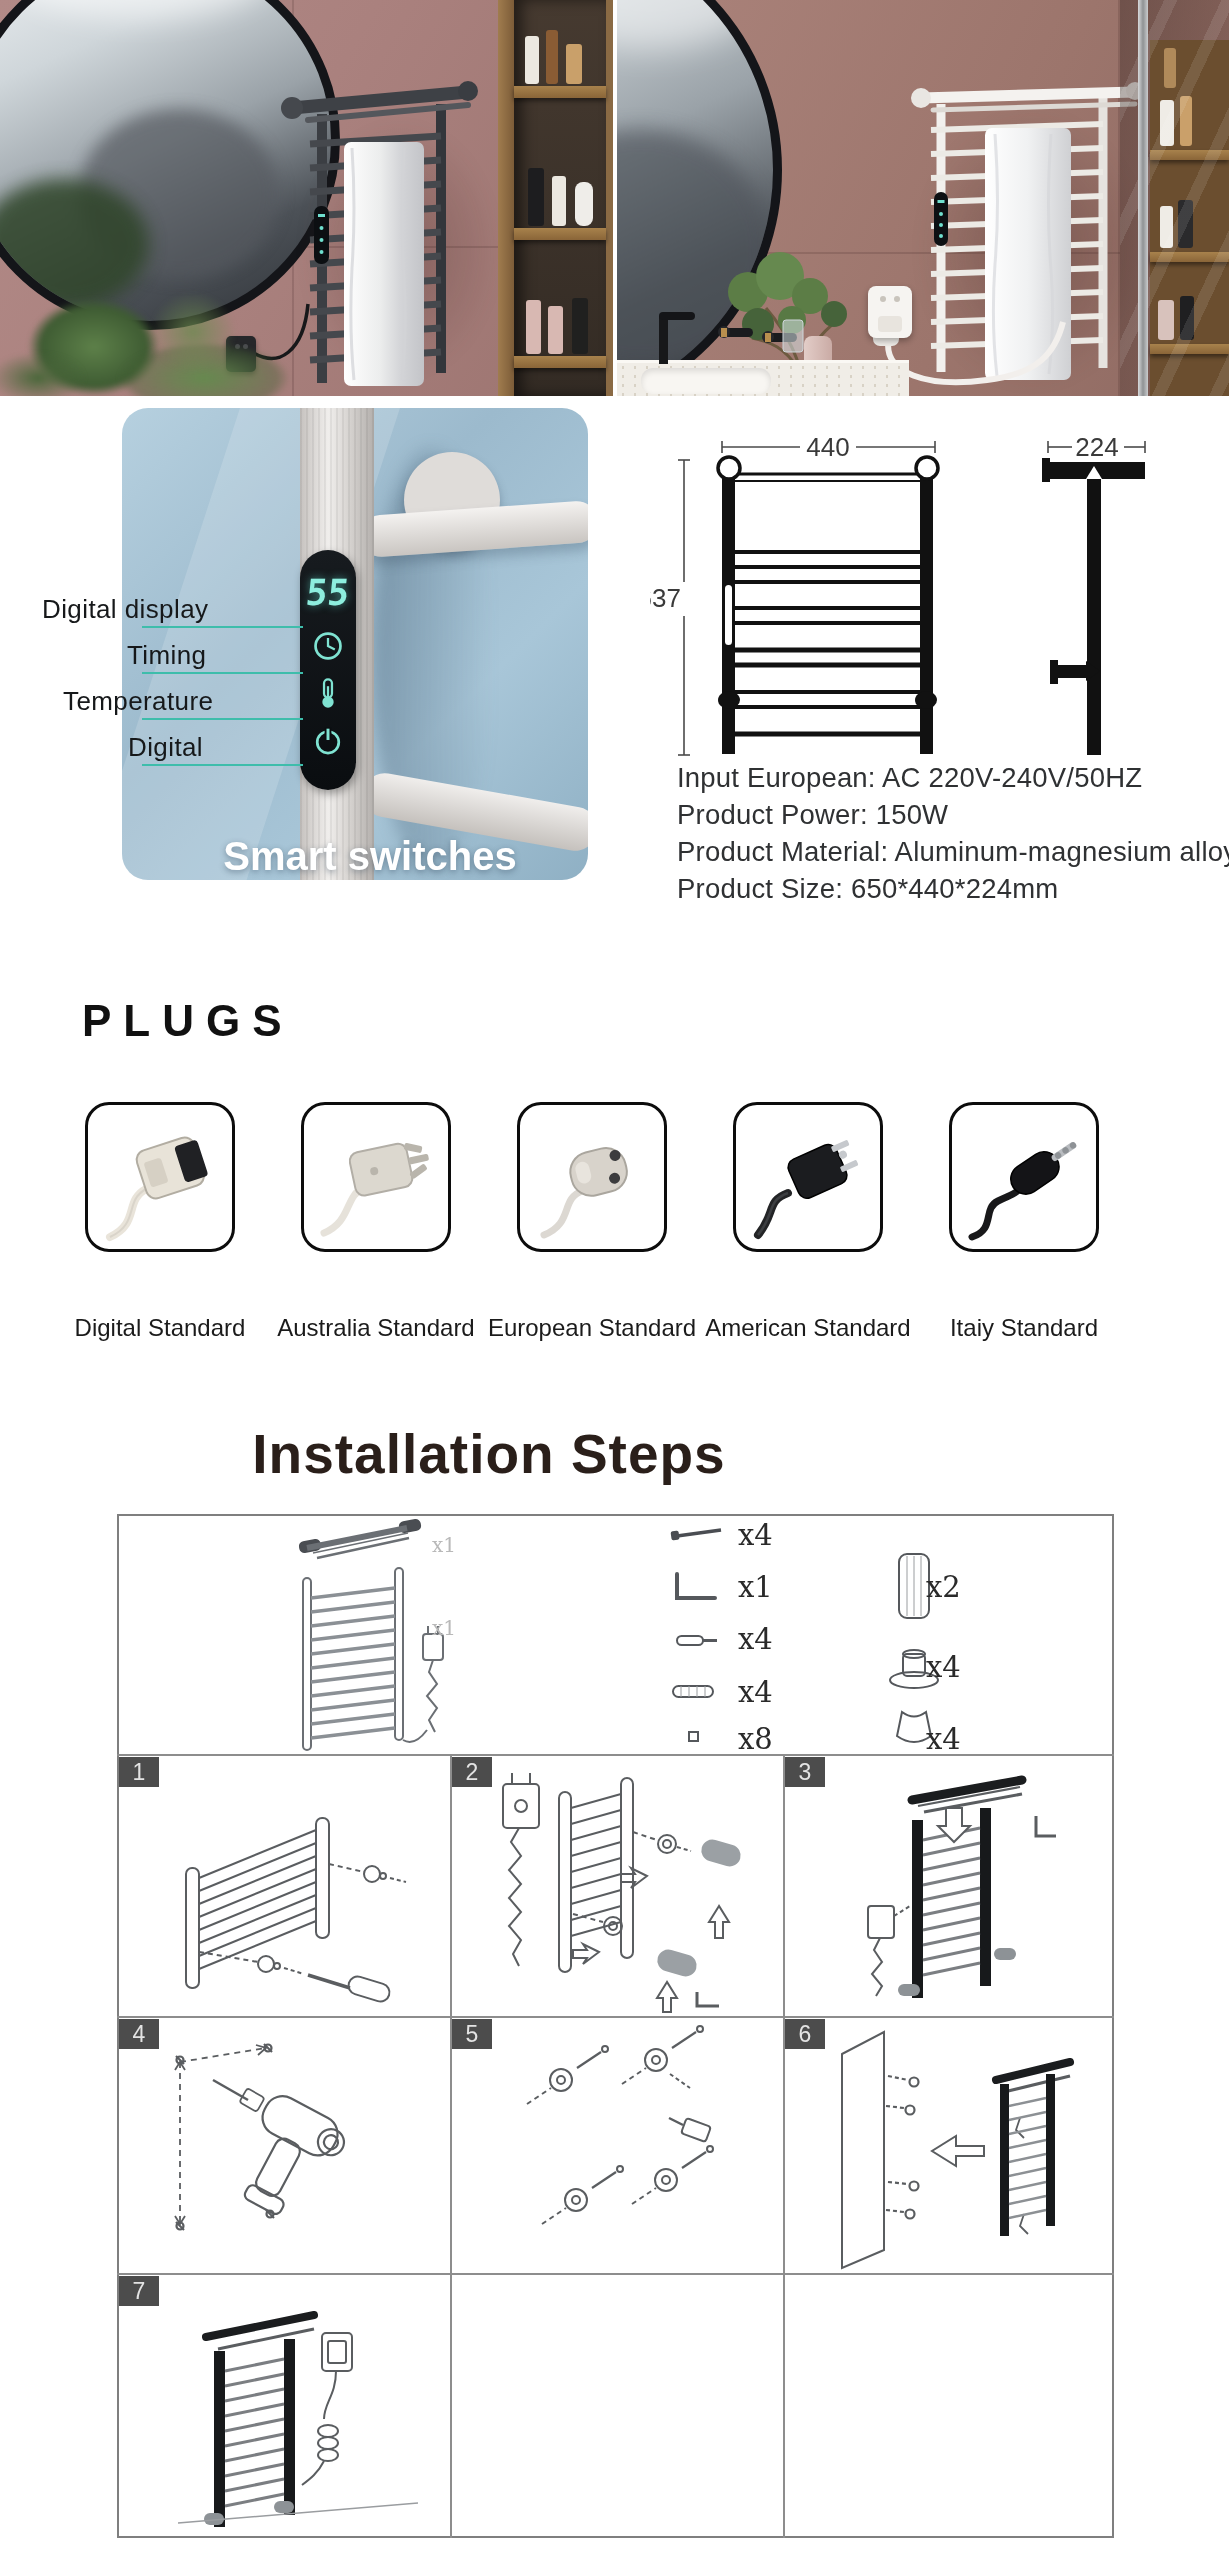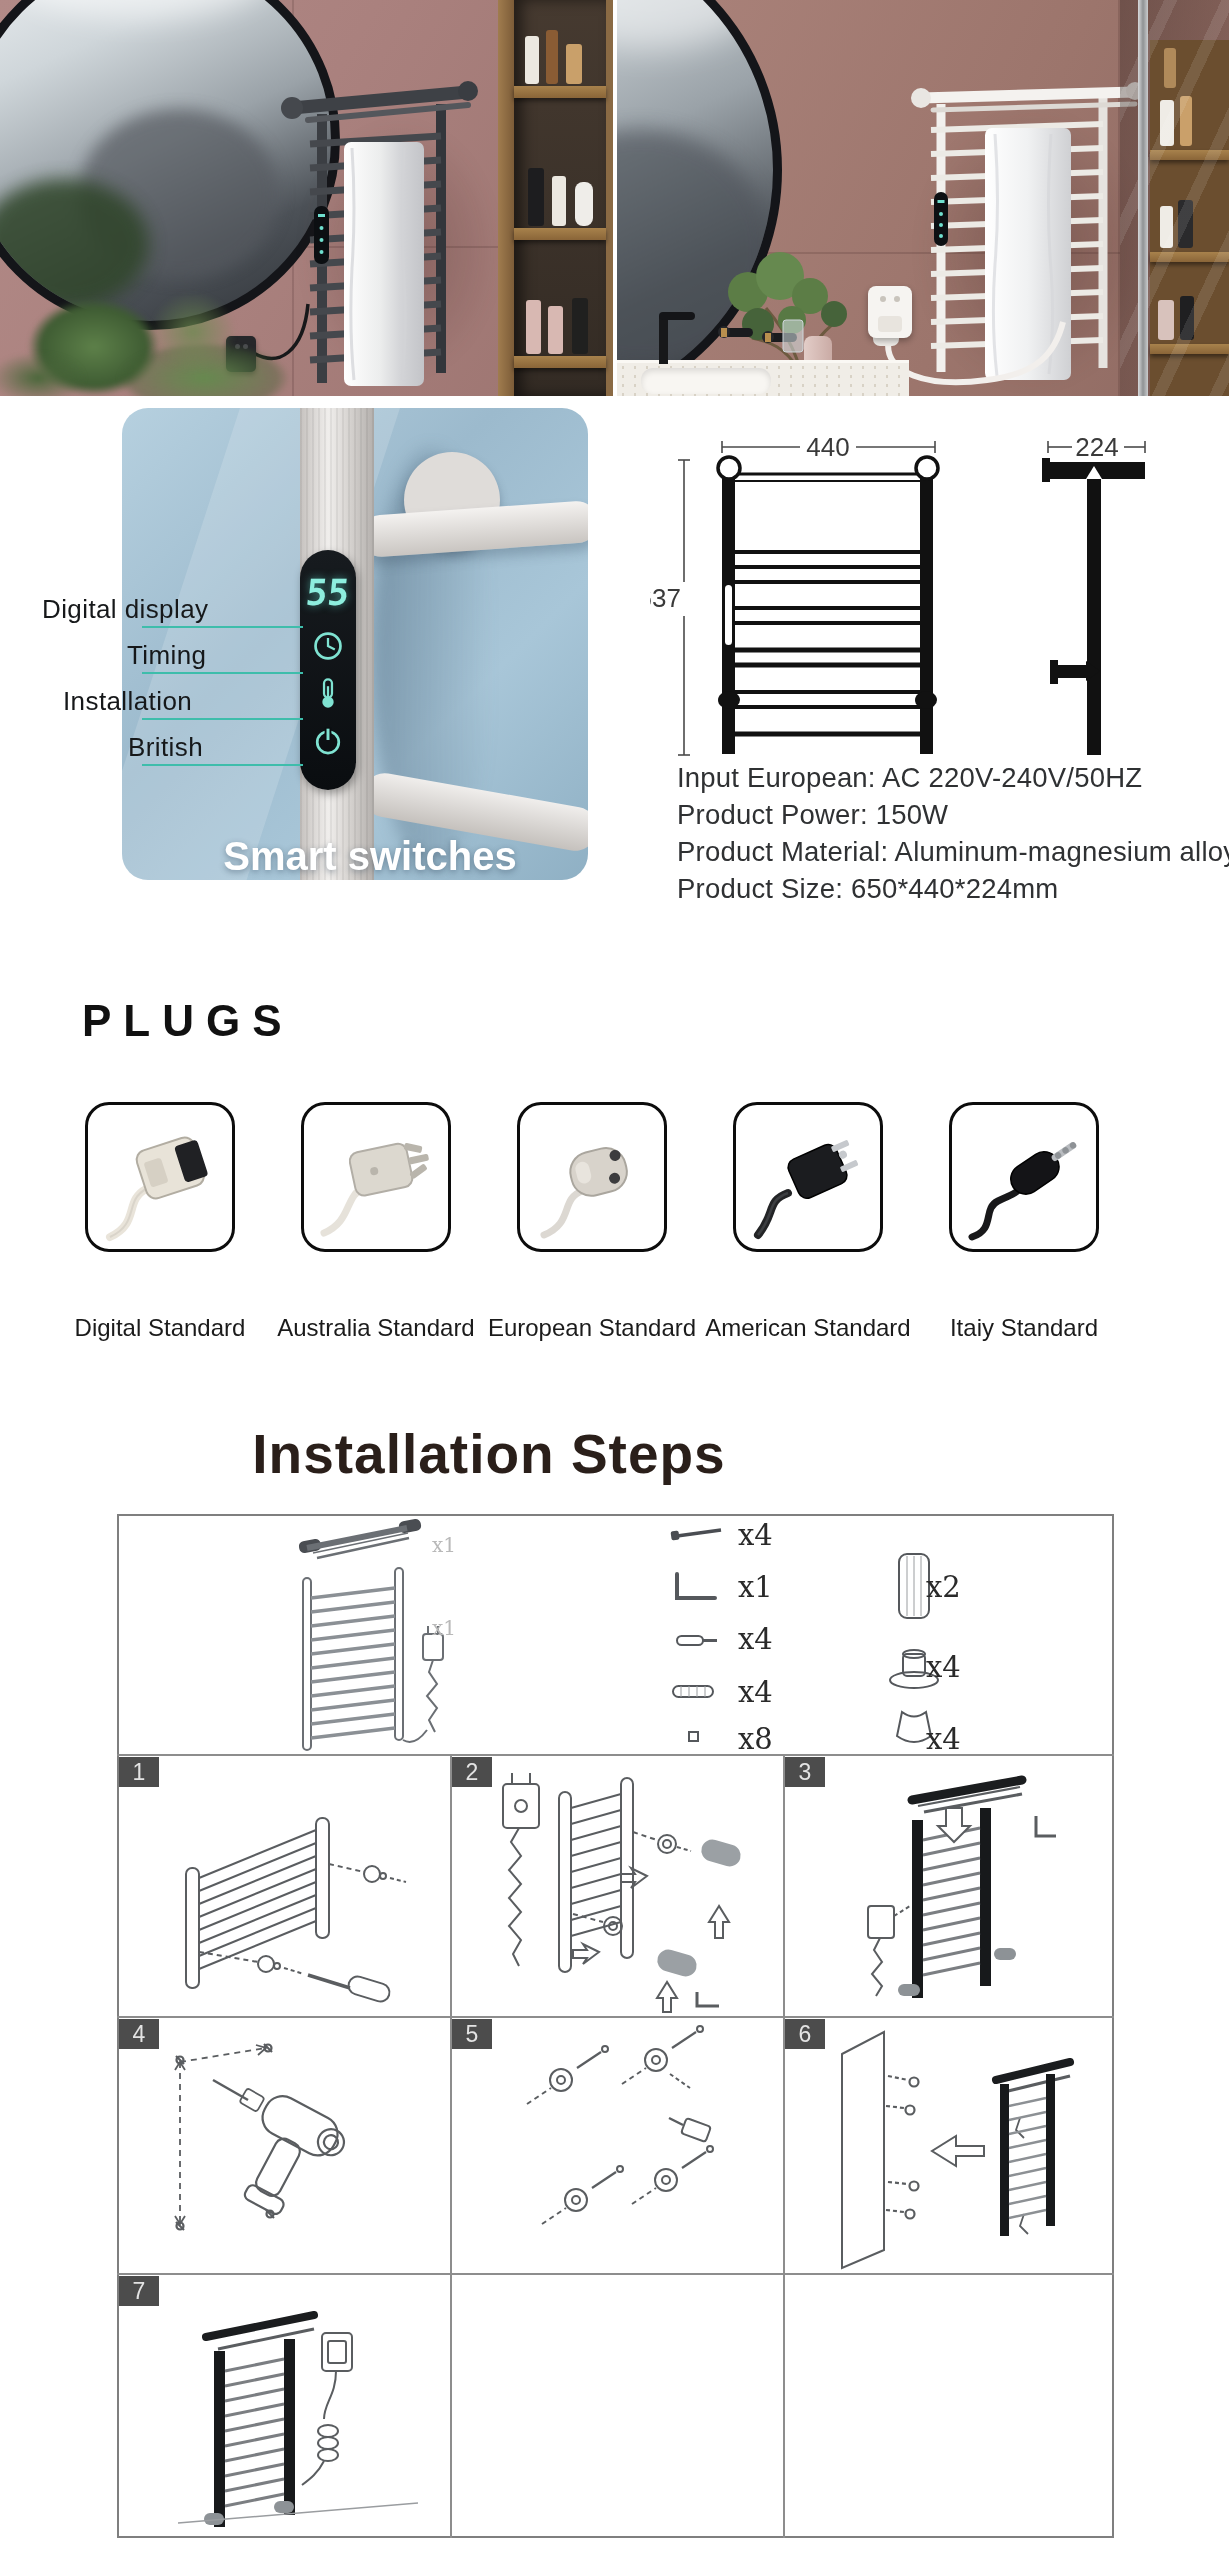--- a/index.html
+++ b/index.html
@@ -229,22 +229,22 @@
       <svg width="34" height="34" viewBox="0 0 30 30" style="margin-top:13px">
         <circle cx="15" cy="17" r="9.5" stroke="#7fe3d2" stroke-width="2.4" fill="none"></circle>
         <line x1="15" y1="4" x2="15" y2="15" stroke="#0a0d10" stroke-width="6"></line>
         <line x1="15" y1="5" x2="15" y2="15" stroke="#7fe3d2" stroke-width="2.6"></line>
       </svg>
     </div>
   </div>
 
   <span class="callout" style="left:42px;top:594px">Digital display</span>
   <span class="callout" style="left:127px;top:640px">Timing</span>
-  <span class="callout" style="left:63px;top:686px">Installation</span>
-  <span class="callout" style="left:128px;top:732px">British</span>
+  <span class="callout" style="left:63px;top:686px">Temperature</span>
+  <span class="callout" style="left:128px;top:732px">Digital</span>
   <div class="cline" style="left:142px;top:626px;width:161px"></div>
   <div class="cline" style="left:142px;top:672px;width:161px"></div>
   <div class="cline" style="left:142px;top:718px;width:161px"></div>
   <div class="cline" style="left:142px;top:764px;width:161px"></div>
   <div class="abs" style="left:210px;top:834px;width:320px;text-align:center;font-size:40px;font-weight:bold;color:#ffffff;text-shadow:0 2px 6px rgba(40,60,80,.45);z-index:2">Smart switches</div>
 
   <svg class="abs" style="left:650px;top:430px" width="520" height="335" viewBox="650 430 520 335">
     <g stroke="#4a4a4a" stroke-width="1.6">
       <line x1="722" y1="447" x2="800" y2="447"></line>
         <line x1="856" y1="447" x2="935" y2="447"></line>

